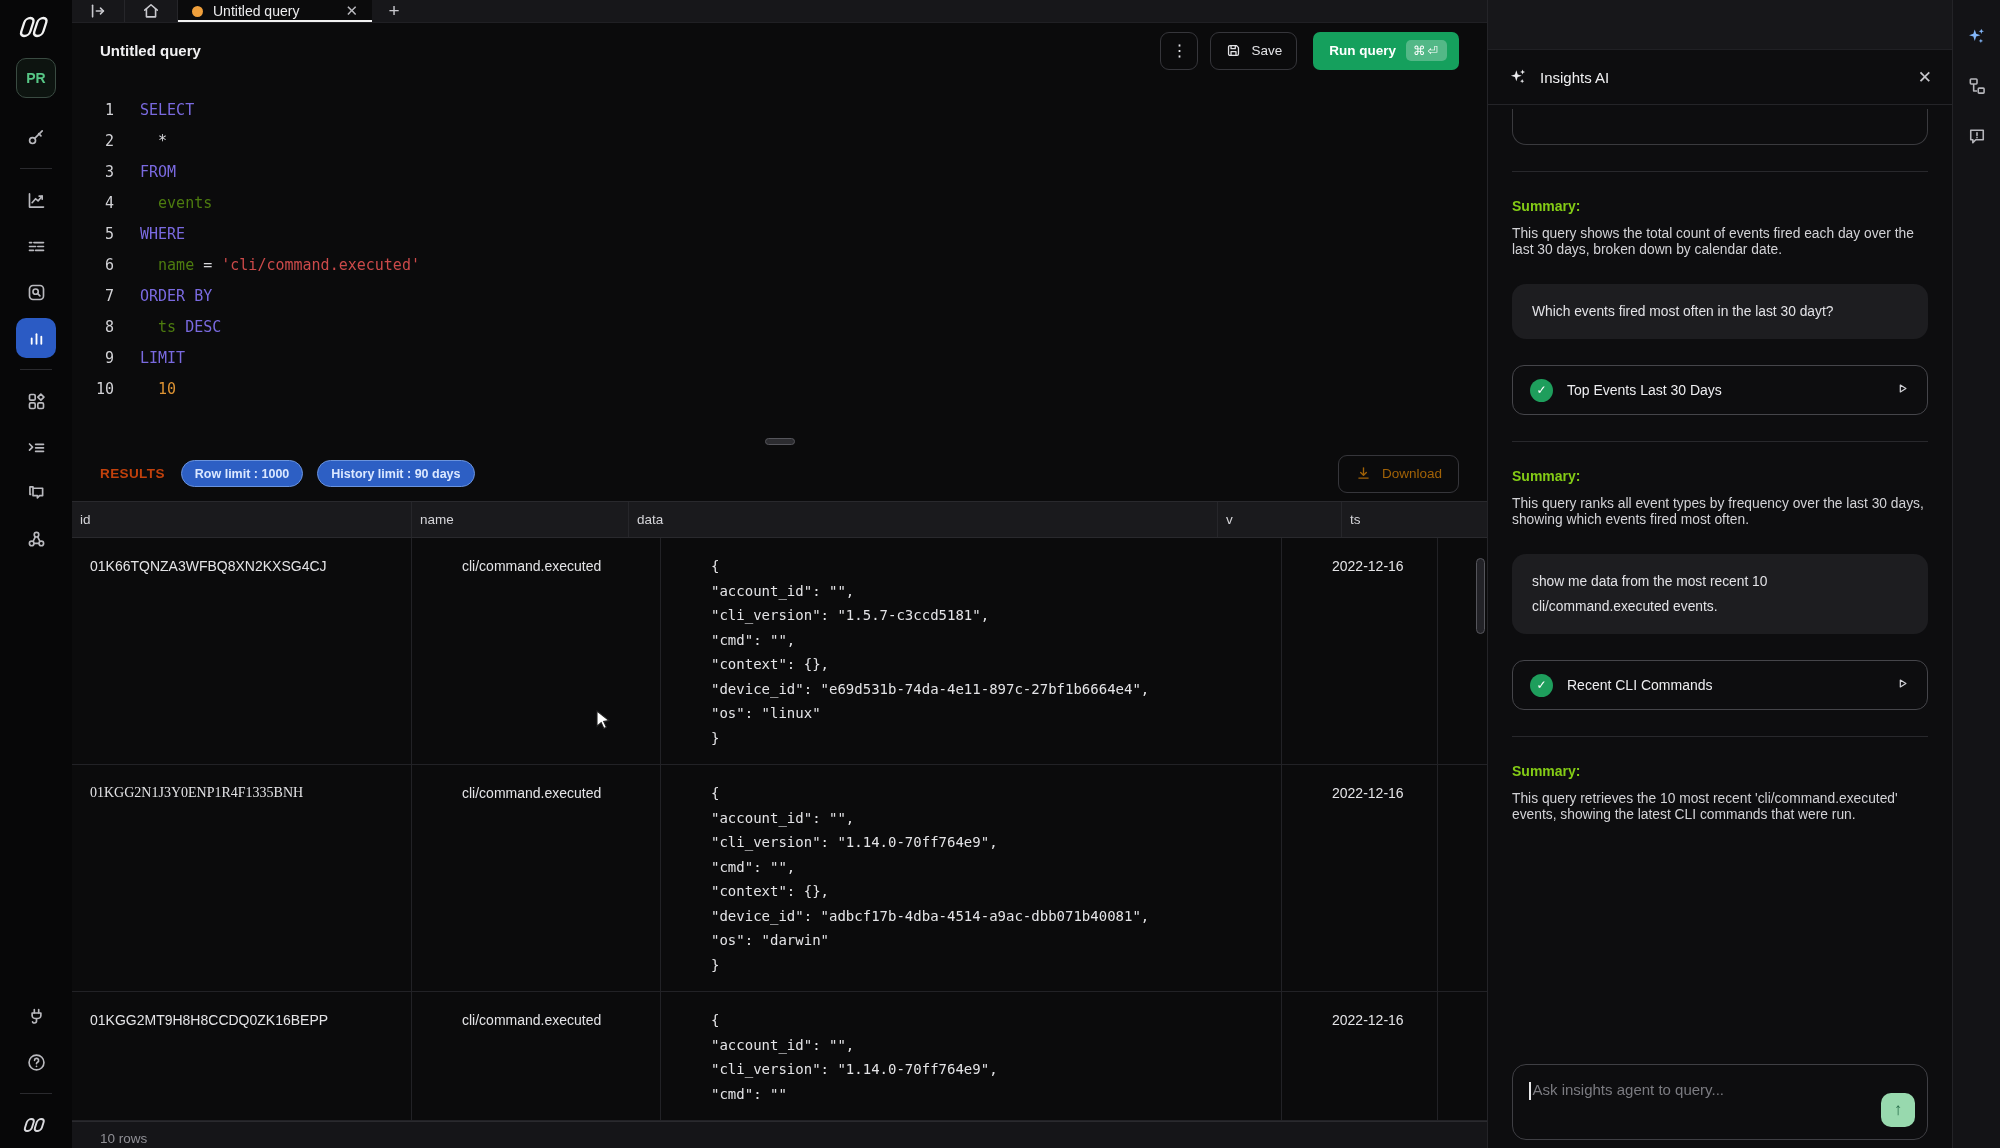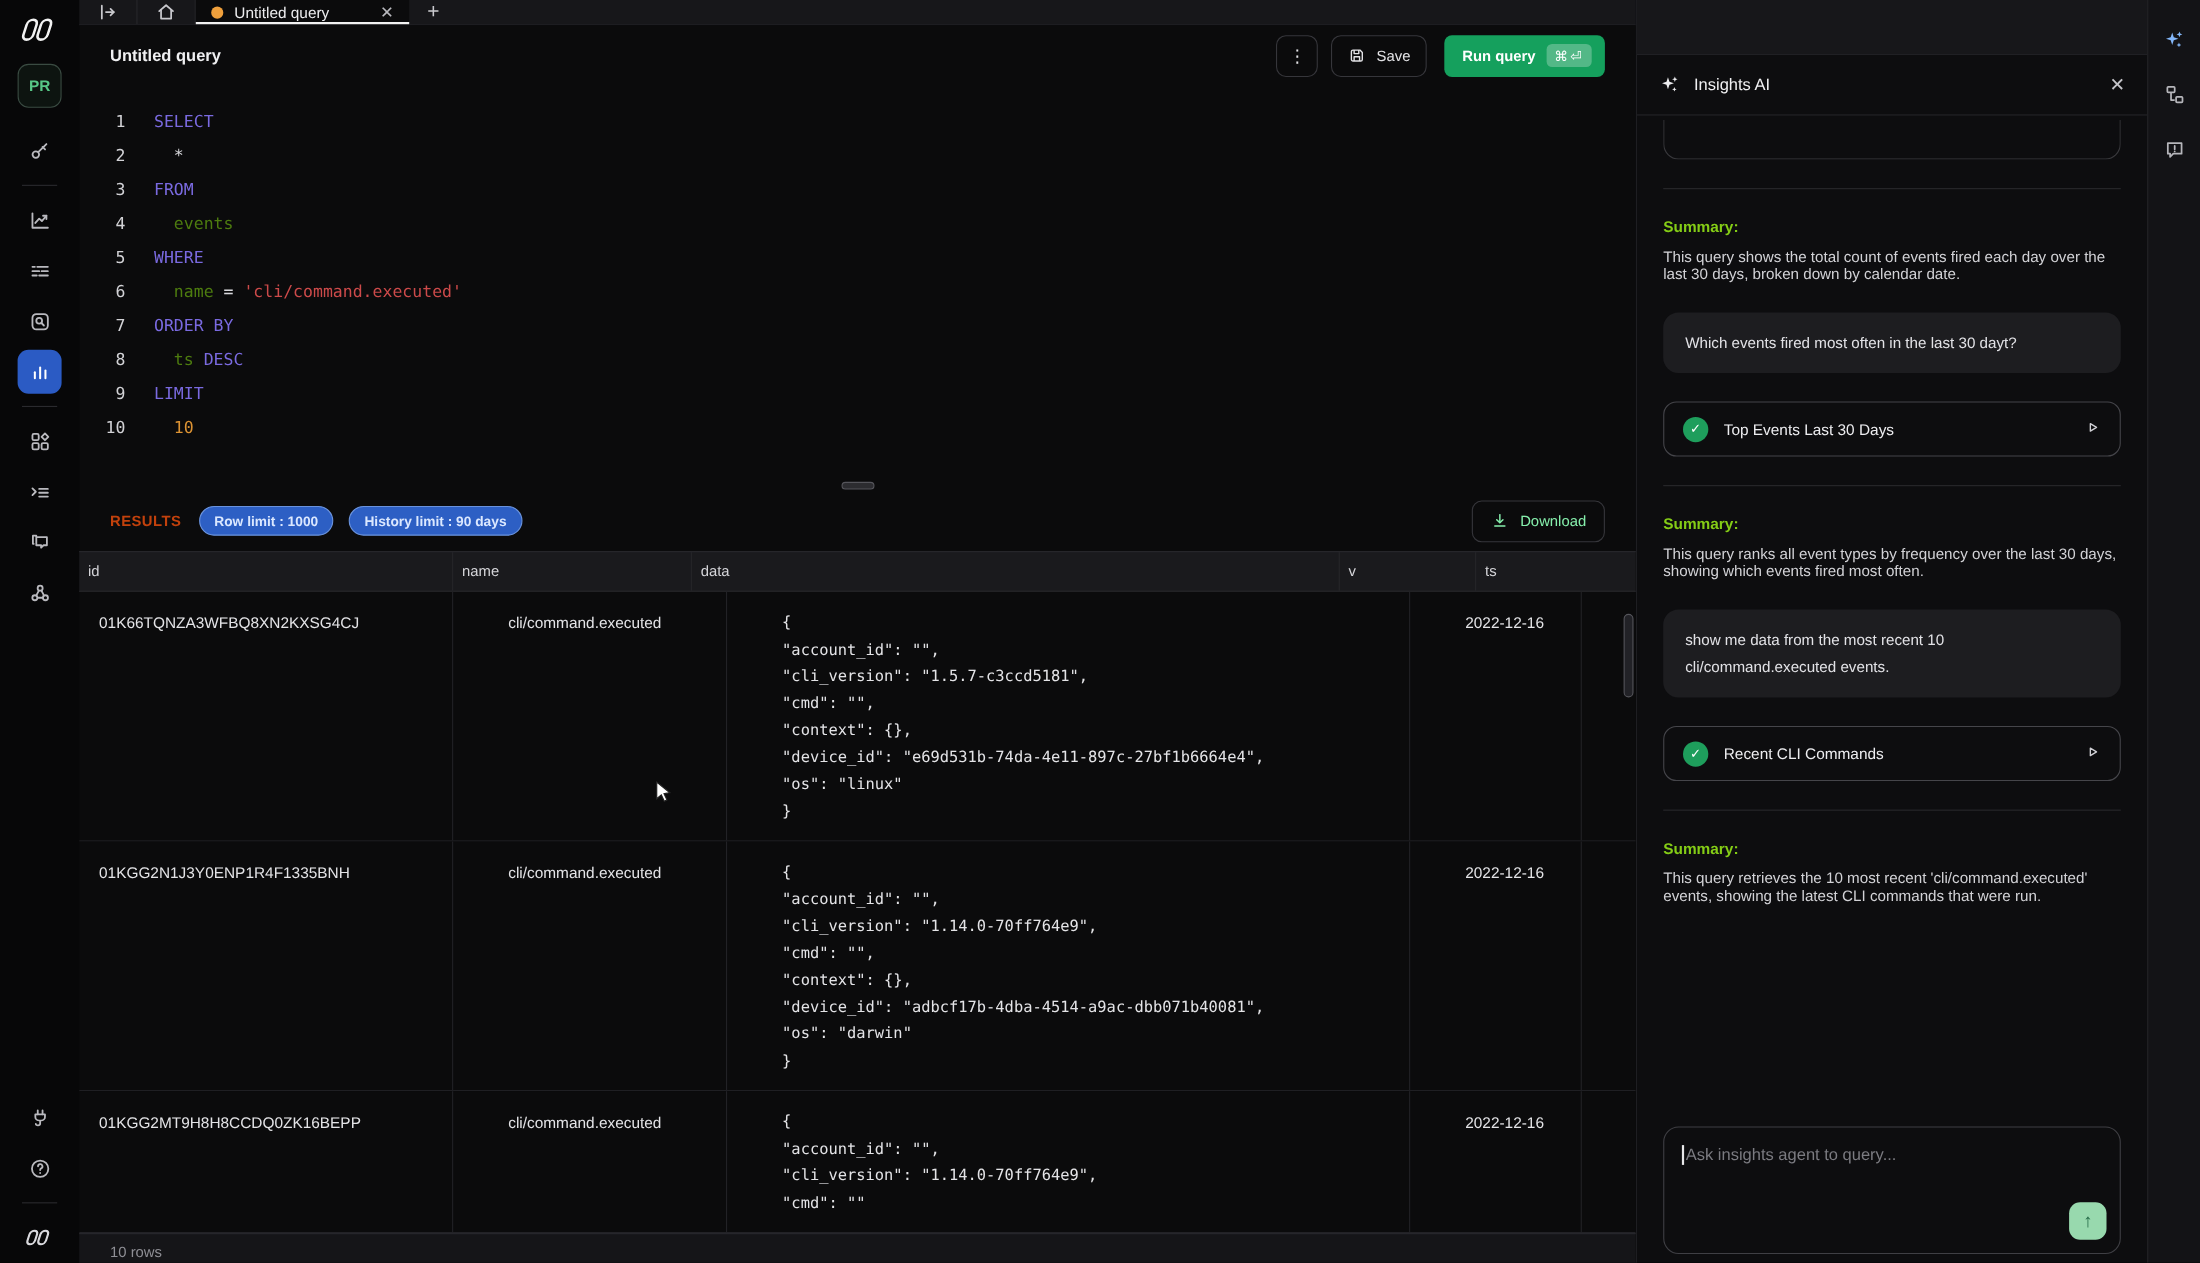--- a/index.html
+++ b/index.html
@@ -53,21 +53,21 @@
 
   .splitter { height:10px; display:flex; align-items:center; justify-content:center; cursor:row-resize; }
   .split-handle { width:30px; height:7px; border-radius:4px; background:#2c2c30; border:1px solid #55555b; }
 
   
   .rtoolbar { height:55px; display:flex; align-items:center; padding:0 28px; gap:14px; }
   .rlabel { font-size:13.5px; font-weight:bold; letter-spacing:.4px; color:#c2410c; margin-right:2px; }
   .pill { height:27px; border-radius:14px; background:#2d5fc4; border:1.5px solid #6a93dd; color:#dbe8ff;
     font-size:12.5px; font-weight:bold; display:flex; align-items:center; padding:0 13px; cursor:pointer; }
   .rt-spacer { flex:1; }
-  .dlbtn { height:38px; border:1px solid #36363b; border-radius:9px; background:transparent; color:#86efac;
+  .dlbtn { height:38px; border:1px solid #36363b; border-radius:9px; background:transparent; color:#a16207;
     display:flex; align-items:center; gap:10px; padding:0 16px; font-size:13.5px; cursor:pointer; }
 
   
   .thead { height:37px; background:#1a1a1d; border-top:1px solid #29292d; border-bottom:1px solid #29292d;
     display:flex; align-items:center; }
   .th { font-size:13.5px; color:#d5d5d9; padding:0 8px; height:100%; display:flex; align-items:center; border-right:1px solid #26262a; }
   .th:last-child { border-right:none; }
   .tbody { flex:1; overflow:hidden; position:relative; }
   .trow { display:flex; border-bottom:1px solid #222226; cursor:pointer; background:#0b0b0c;gap:32px; }
   .td { padding:20px 18px 14px; font-size:14px; color:#e4e4e7; border-right:1px solid #222226; overflow:hidden; white-space:nowrap; }
@@ -89,21 +89,21 @@
   .ins-div { height:1px; background:#28282c; margin:26px 0; }
   .ins-h { font-size:14px; font-weight:bold; color:#84cc16; margin:26px 0 0; }
   .ins-p { font-size:13.8px; color:#d2d2d6; line-height:16px; margin-top:12px; }
   .bubble { background:#1d1d20; border-radius:14px; padding:15px 20px; margin:26px 0; font-size:13.8px; color:#e2e2e6; line-height:25px; }
   .qcard { height:50px; border:1px solid #45454a; border-radius:12px; display:flex; align-items:center; gap:14px;
     padding:0 17px; margin:26px 0; cursor:pointer; }
   .qcheck { width:23px; height:23px; border-radius:50%; background:#1e9e5c; color:#fff; font-size:12px;
     display:flex; align-items:center; justify-content:center; flex-shrink:0; }
   .qcard-label { font-size:14px; color:#ededf0; flex:1; }
   .qplay { color:#d0d0d5; font-size:15px; background:none; border:none; cursor:pointer; }
-  .ins-input { margin:10px 24px 8px; border:1px solid #3f3f44; border-radius:14px; height:116px; position:relative;
+  .ins-input { margin:10px 24px 8px; border:1px solid #3f3f44; border-radius:14px; height:76px; position:relative;
     padding:16px 16px; cursor:text; }
   .caret { display:inline-block; width:1.5px; height:18px; background:#e8e8ea; vertical-align:middle; margin-right:2px; }
   .placeholder { font-size:15px; color:#7b7b81; }
   .send { position:absolute; right:12px; bottom:12px; width:34px; height:34px; border:none; border-radius:10px;
     background:#98d9ae; color:#256b47; font-size:17px; font-weight:bold; cursor:pointer; display:flex; align-items:center; justify-content:center; }
 
   
   .rstrip { width:48px; flex-shrink:0; background:#131316; border-left:1px solid #232327;
     display:flex; flex-direction:column; align-items:center; padding-top:18px; gap:14px; }
   .rs-btn { width:36px; height:36px; display:flex; align-items:center; justify-content:center; color:#b6b6bb;
@@ -373,21 +373,21 @@
               <div>  "cmd": "",</div>
               <div>  "context": {},</div>
               <div>  "device_id": "e69d531b-74da-4e11-897c-27bf1b6664e4",</div>
               <div>  "os": "linux"</div>
               <div>}</div>
             </div>
             <div class="td" style="width: 124px; flex-shrink: 0;">2022-12-16</div>
             <div class="td" style="width: 145px; flex-shrink: 0;">1836274887529</div>
           </div>
           <div class="trow">
-            <div class="td" style="width: 340px; flex-shrink: 0;">01KGG2N1J3Y0ENP1R4F1335BNH</div>
+            <div class="td" style="width: 340px; flex-shrink: 0; font-family: Liberation Serif, serif;">01KGG2N1J3Y0ENP1R4F1335BNH</div>
             <div class="td" style="width: 217px; flex-shrink: 0;">cli/command.executed</div>
             <div class="td mono" style="width: 589px; flex-shrink: 0;">
               <div>{</div>
               <div>  "account_id": "",</div>
               <div>  "cli_version": "1.14.0-70ff764e9",</div>
               <div>  "cmd": "",</div>
               <div>  "context": {},</div>
               <div>  "device_id": "adbcf17b-4dba-4514-a9ac-dbb071b40081",</div>
               <div>  "os": "darwin"</div>
               <div>}</div>

